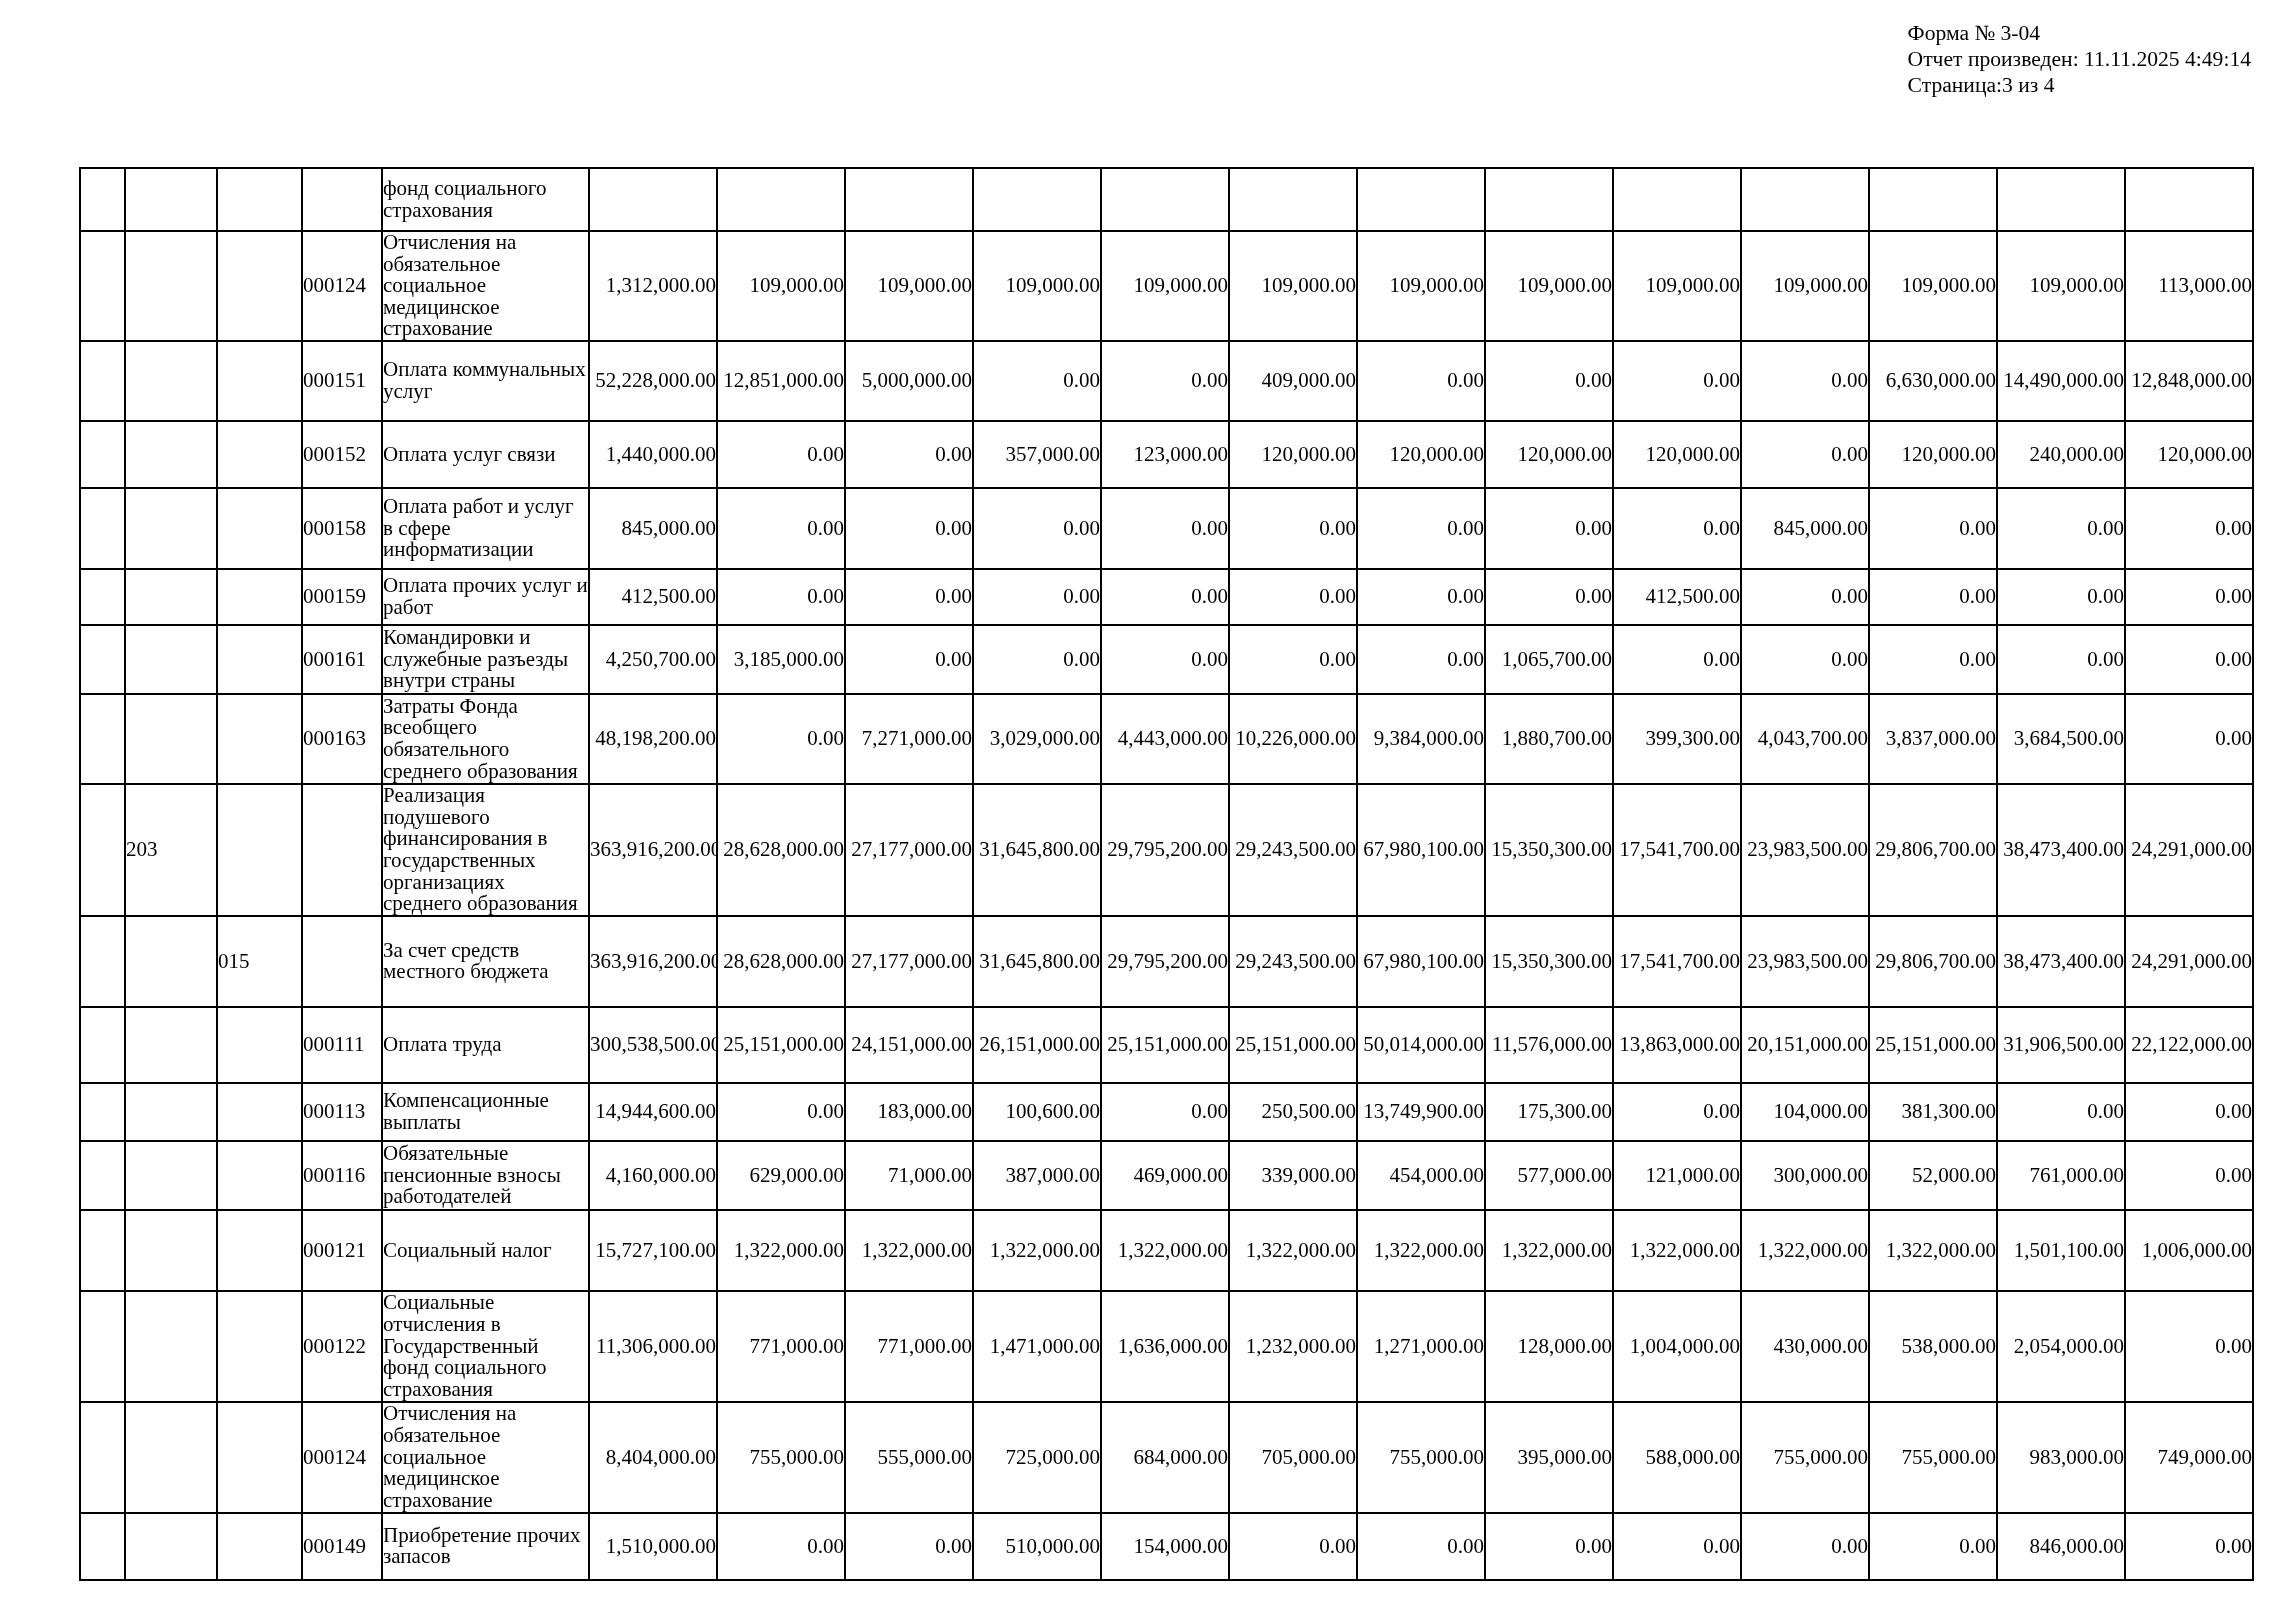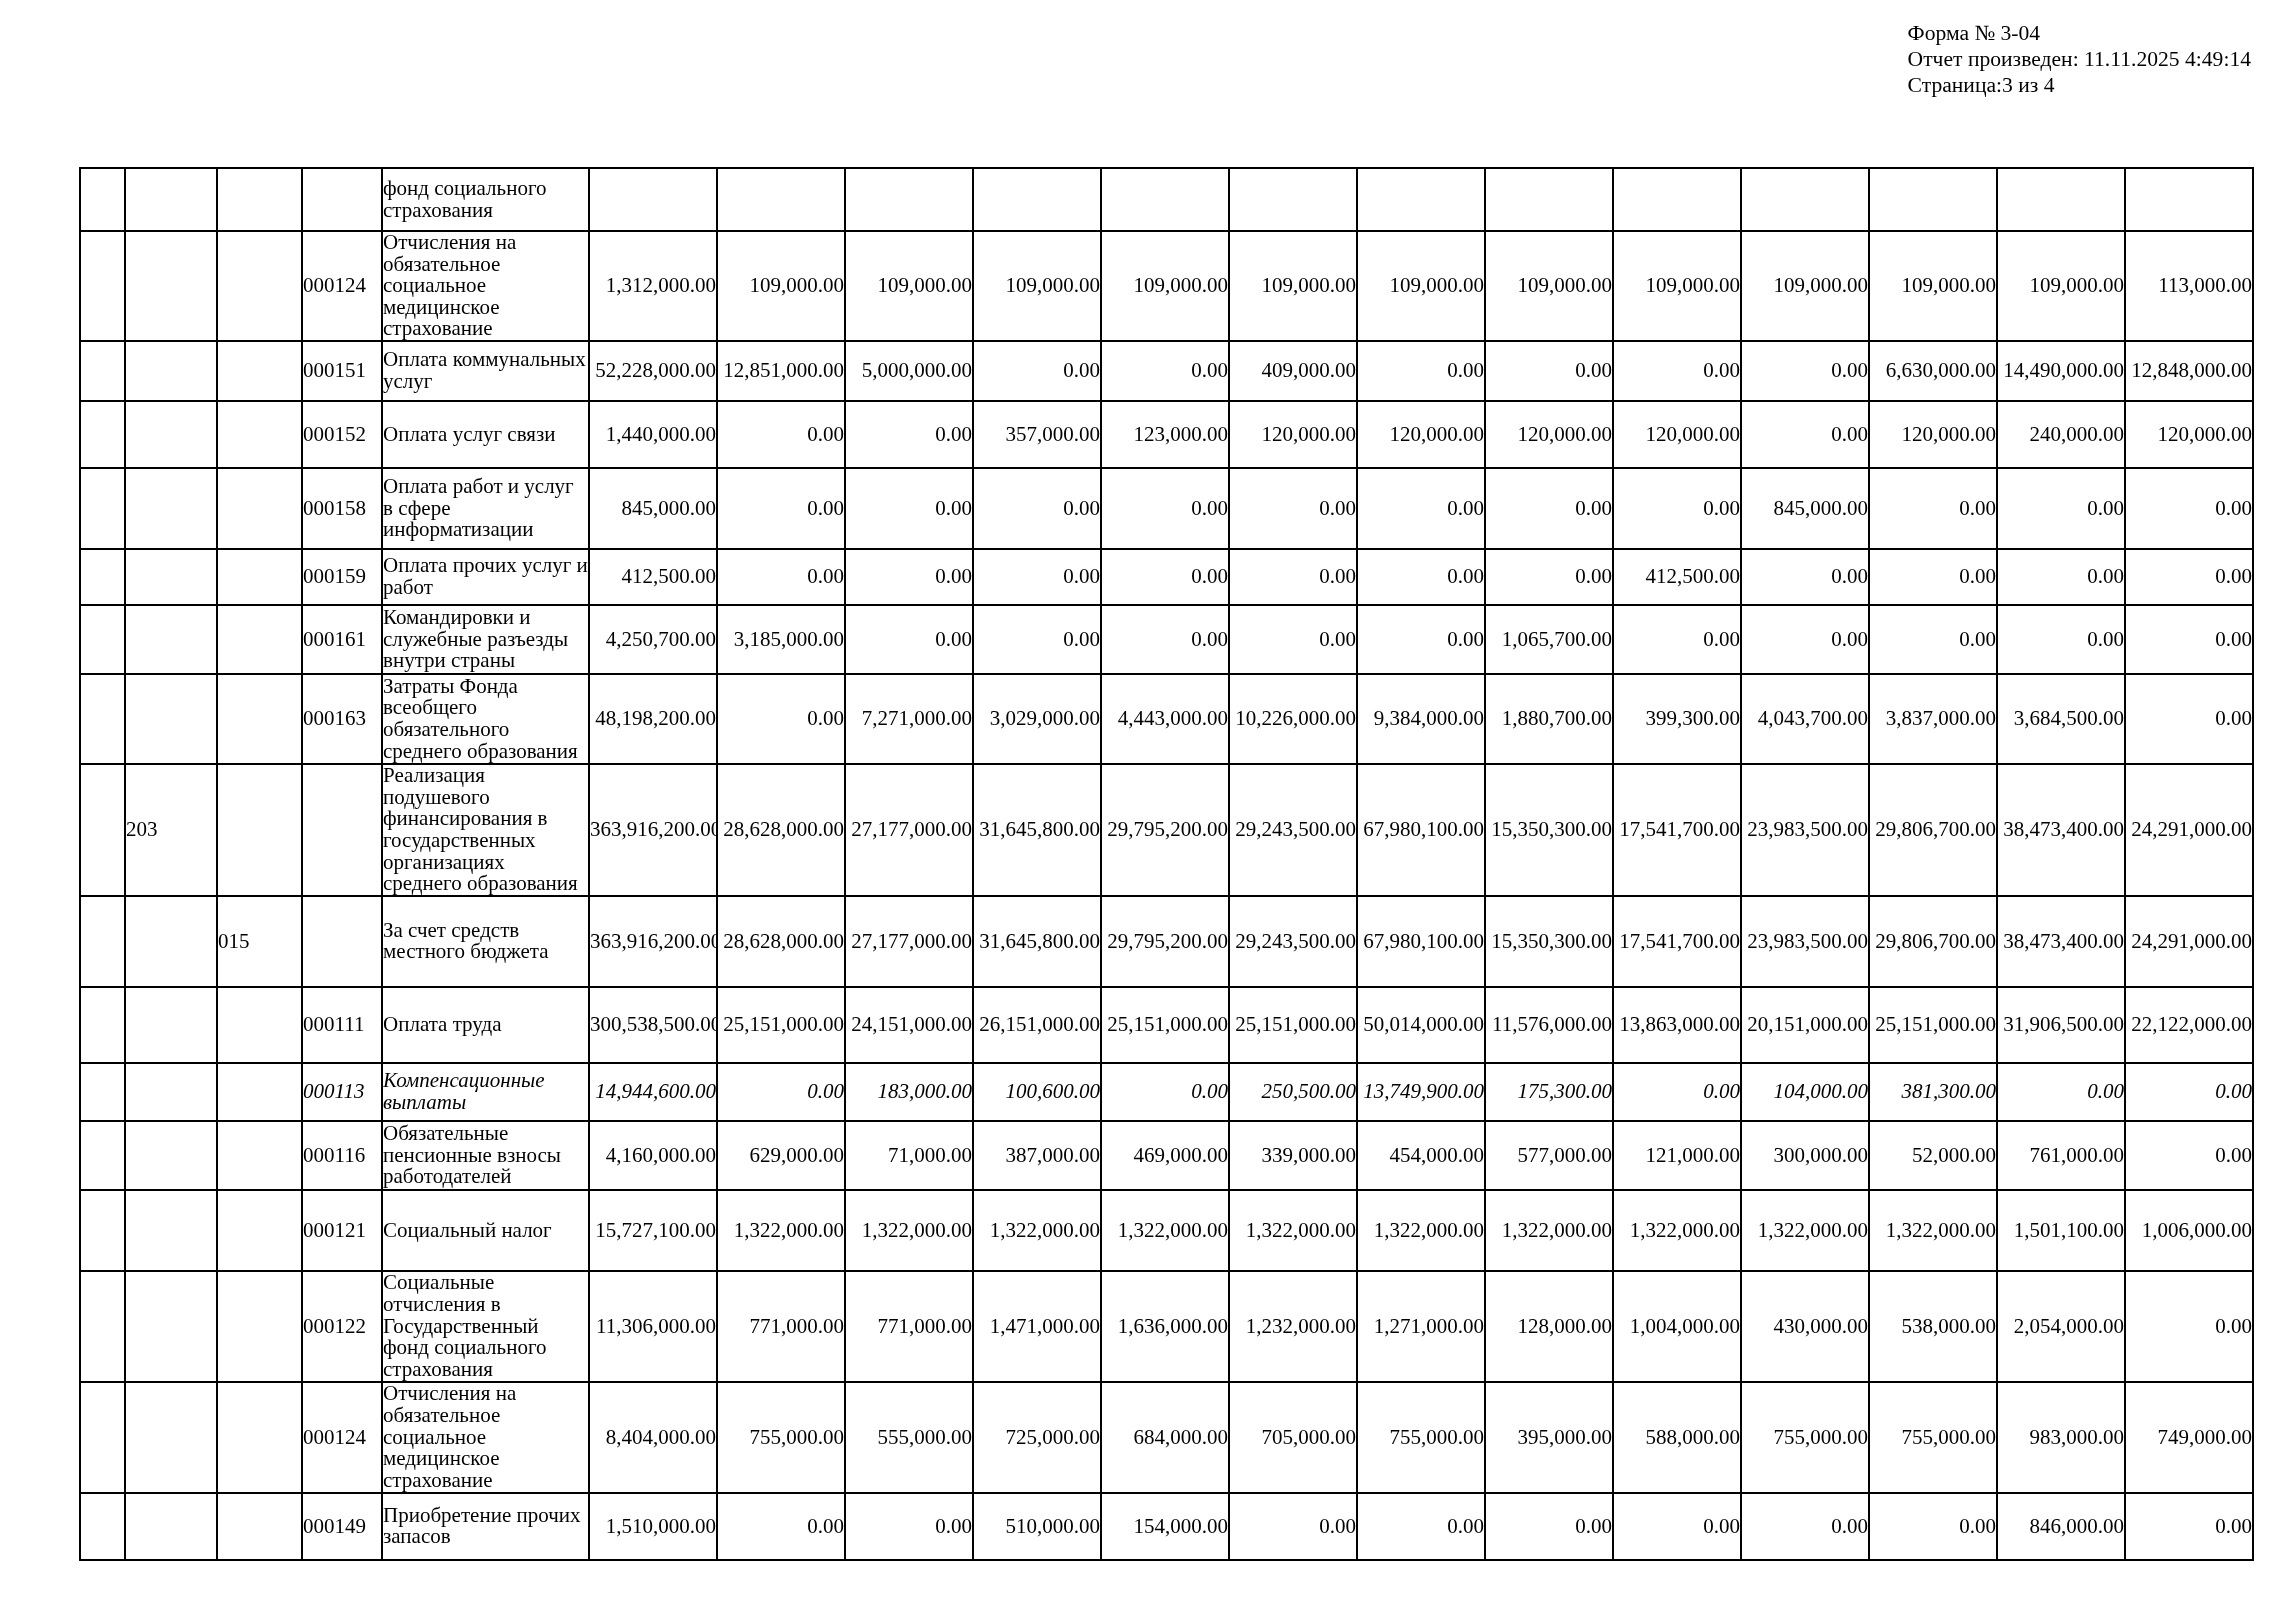--- a/index.html
+++ b/index.html
@@ -90,21 +90,21 @@
         <td class="c-num">109,000.00</td>
         <td class="c-num">109,000.00</td>
         <td class="c-num">109,000.00</td>
         <td class="c-num">109,000.00</td>
         <td class="c-num">109,000.00</td>
         <td class="c-num">109,000.00</td>
         <td class="c-num">109,000.00</td>
         <td class="c-num">109,000.00</td>
         <td class="c-num">113,000.00</td>
       </tr>
-      <tr style="height: 60px; margin-left: 48px;">
+      <tr style="height: 80px; margin-left: 48px;">
     <td class="c-empty"></td>
     <td class="c-group"></td>
     <td class="c-sub"></td>
     <td class="c-code">000151</td>
     <td class="c-desc">Оплата коммунальных услуг</td>
   <td class="c-num">52,228,000.00</td>
         <td class="c-num">12,851,000.00</td>
         <td class="c-num">5,000,000.00</td>
         <td class="c-num">0.00</td>
         <td class="c-num">0.00</td>
@@ -270,21 +270,21 @@
         <td class="c-num">25,151,000.00</td>
         <td class="c-num">25,151,000.00</td>
         <td class="c-num">50,014,000.00</td>
         <td class="c-num">11,576,000.00</td>
         <td class="c-num">13,863,000.00</td>
         <td class="c-num">20,151,000.00</td>
         <td class="c-num">25,151,000.00</td>
         <td class="c-num">31,906,500.00</td>
         <td class="c-num">22,122,000.00</td>
       </tr>
-      <tr style="height: 58px; font-style: italic;">
+      <tr style="height: 58px;">
     <td class="c-empty"></td>
     <td class="c-group"></td>
     <td class="c-sub"></td>
     <td class="c-code">000113</td>
     <td class="c-desc">Компенсационные выплаты</td>
   <td class="c-num">14,944,600.00</td>
         <td class="c-num">0.00</td>
         <td class="c-num">183,000.00</td>
         <td class="c-num">100,600.00</td>
         <td class="c-num">0.00</td>

